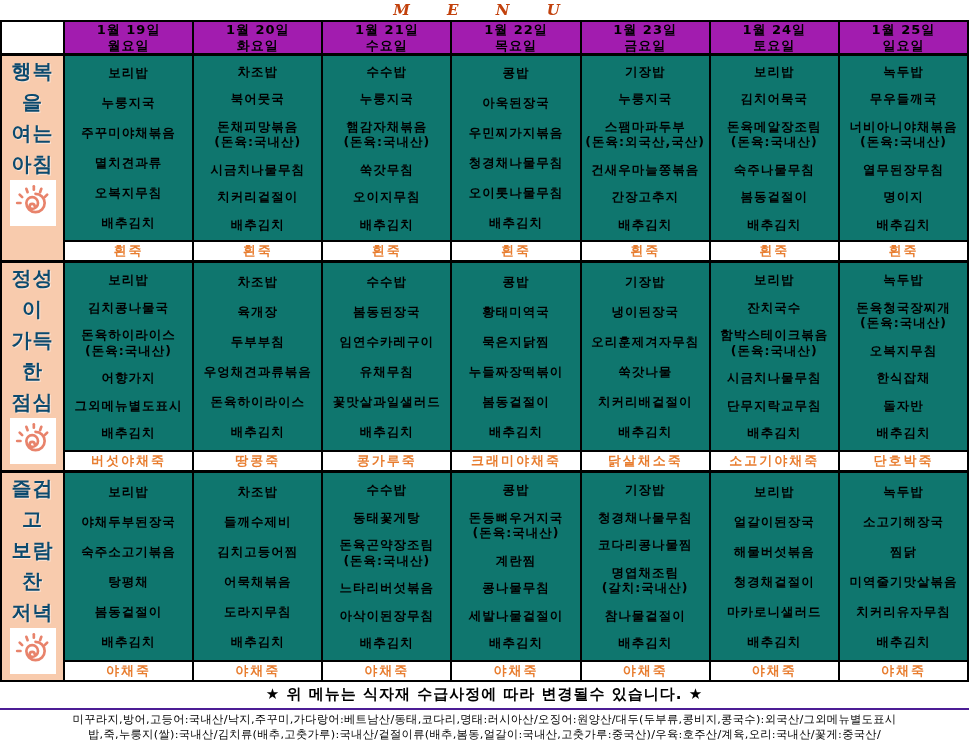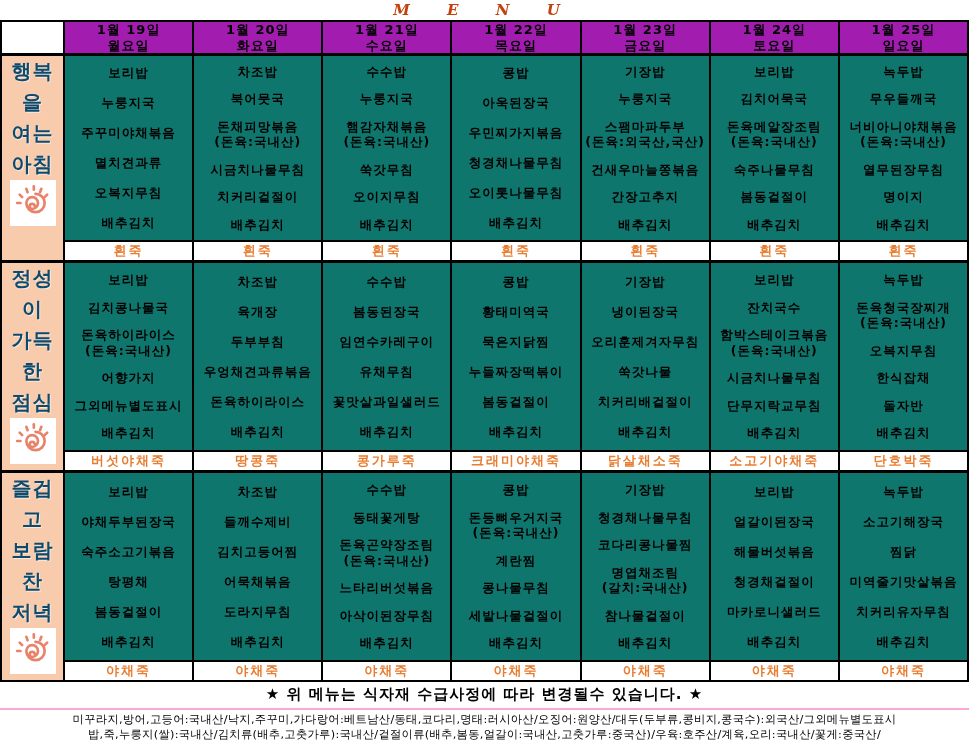--- a/index.html
+++ b/index.html
@@ -53,21 +53,21 @@
     white-space:pre-line; line-height:1.25; letter-spacing:1px;
   }
 
   td.porridge-cell {
     background:#ffffff; text-align:center;
     color:#e87d2f; font-weight:bold; font-size:13px;
     padding:5px 0 6px; letter-spacing:2px;
   }
 
   .notice-bar {
-    border-bottom:2px solid #f9a8d4;
+    border-bottom:2px solid #4c1d95;
     text-align:center; font-weight:bold; font-size:15px;
     letter-spacing:1px; padding:3px 0 4px;
   }
   .footnotes {
     font-size:11.3px; line-height:1.35; text-align:center;
     letter-spacing:0.3px; padding-top:2px; font-weight:500;
     white-space:nowrap;
   }
 </style>
 </head>

